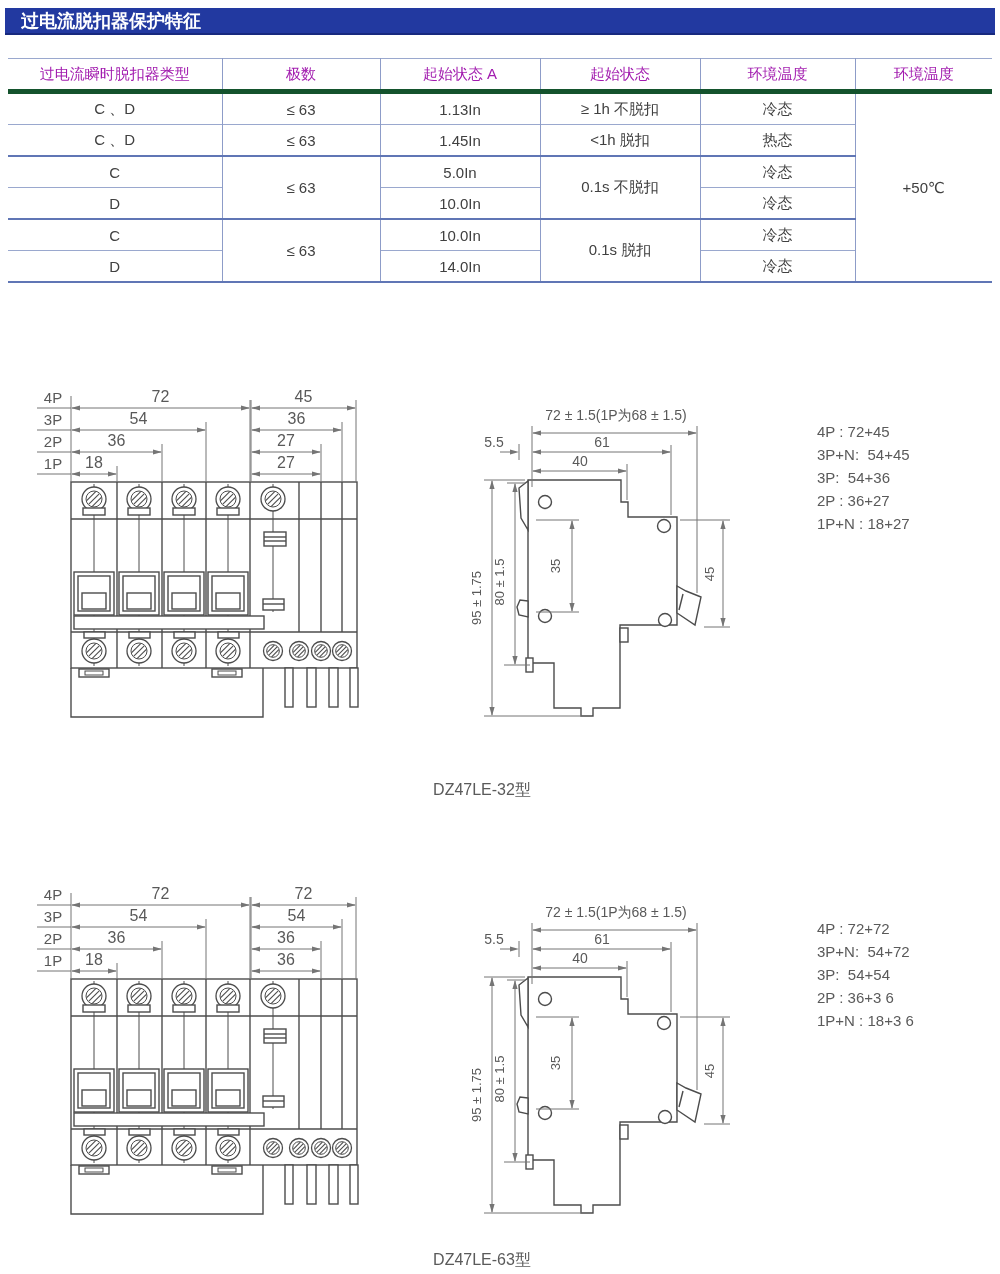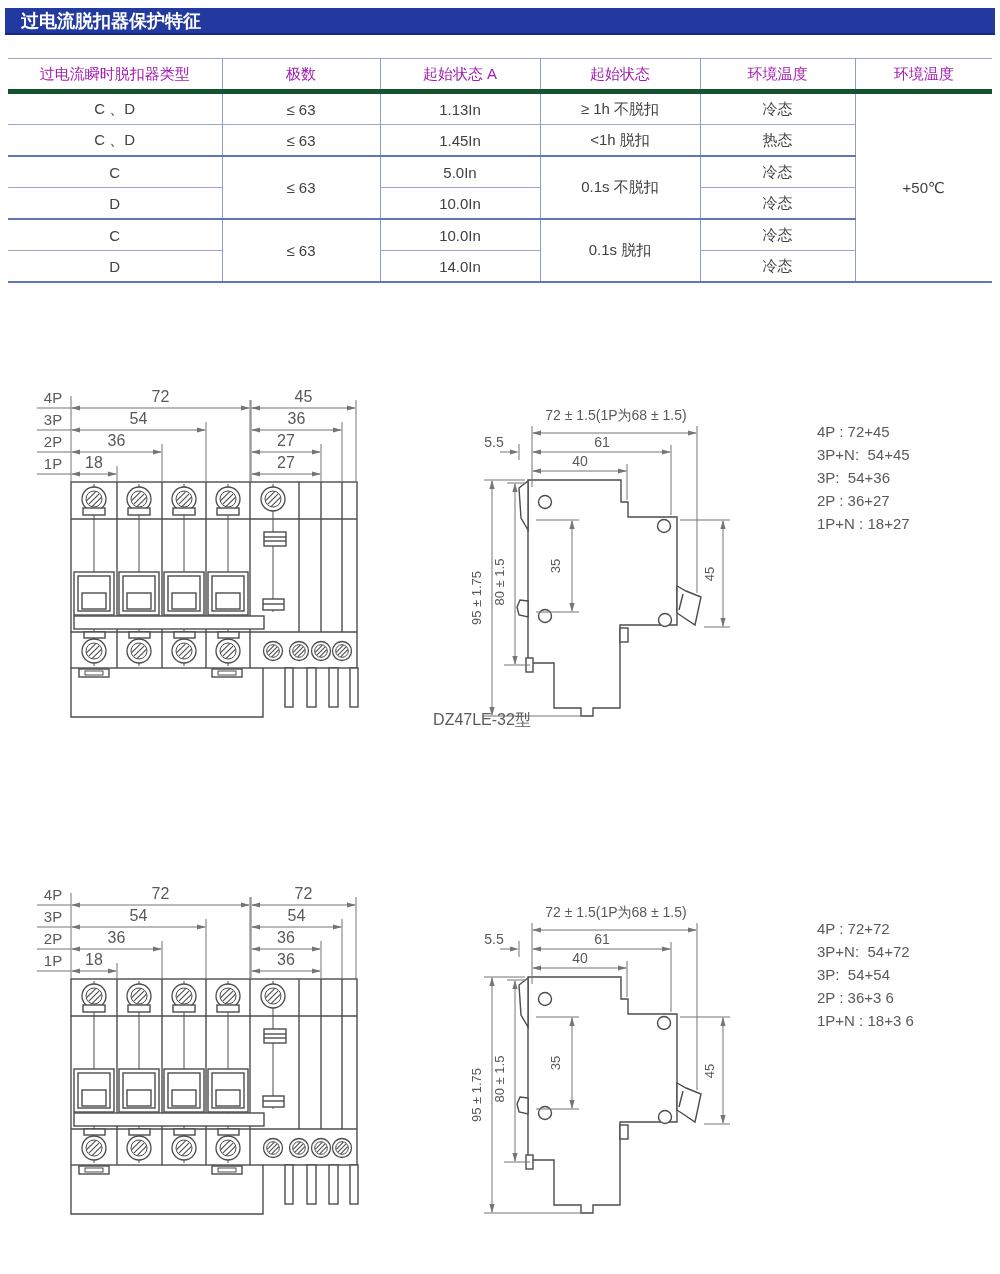--- a/index.html
+++ b/index.html
@@ -20,21 +20,21 @@
   table.spec tr.major td{border-top:2px solid #6076b5;}
   table.spec th:last-child, table.spec td.no-right{border-right:none;margin-left:27px;}
 
   .diagram{position:absolute;left:24px;width:960px;height:355px;}
   .d1{top:380px;} .d2{top:877px;}
   .front-svg{position:absolute;left:0;top:0;overflow:visible;}
   .side-svg{position:absolute;left:440px;top:10px;overflow:visible;}
   .dim-list{position:absolute;left:793px;top:40px;width:180px;color:#5a5a5a;font-size:15px;}
   .dim-list div{line-height:23px;white-space:pre;}
   .caption{position:absolute;left:0;width:964px;text-align:center;color:#5a5a5a;font-size:16px;}
-  .cap1{top:710px;} .cap2{top:1250px;}
+  .cap1{top:780px;} .cap2{top:1250px;}
   svg text{font-family:"Liberation Sans","DejaVu Sans",sans-serif;fill:#595959;}
 </style>
 </head>
 <body>
 
 <div class="page">
 
   <div class="section-bar bar1">过电流脱扣器保护特征</div>
 
   <table class="spec">
@@ -565,14 +565,15 @@
         </g>
       </svg>
     <div class="dim-list">
       <div>4P : 72+72</div>
       <div>3P+N:  54+72</div>
       <div>3P:  54+54</div>
       <div>2P : 36+3 6</div>
       <div>1P+N : 18+3 6</div>
     </div>
   </div>
+  <div class="caption cap2">DZ47LE-63型</div>
 
 </div>
 
 </body></html>

